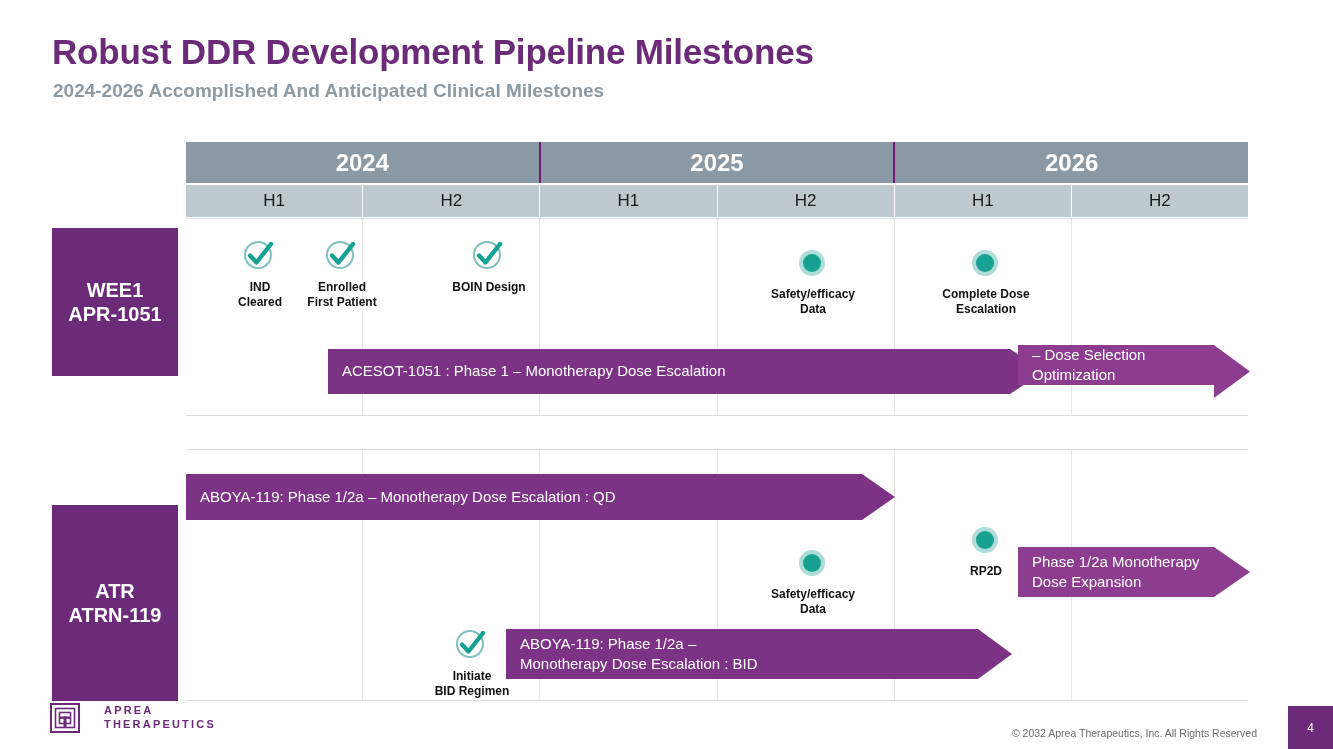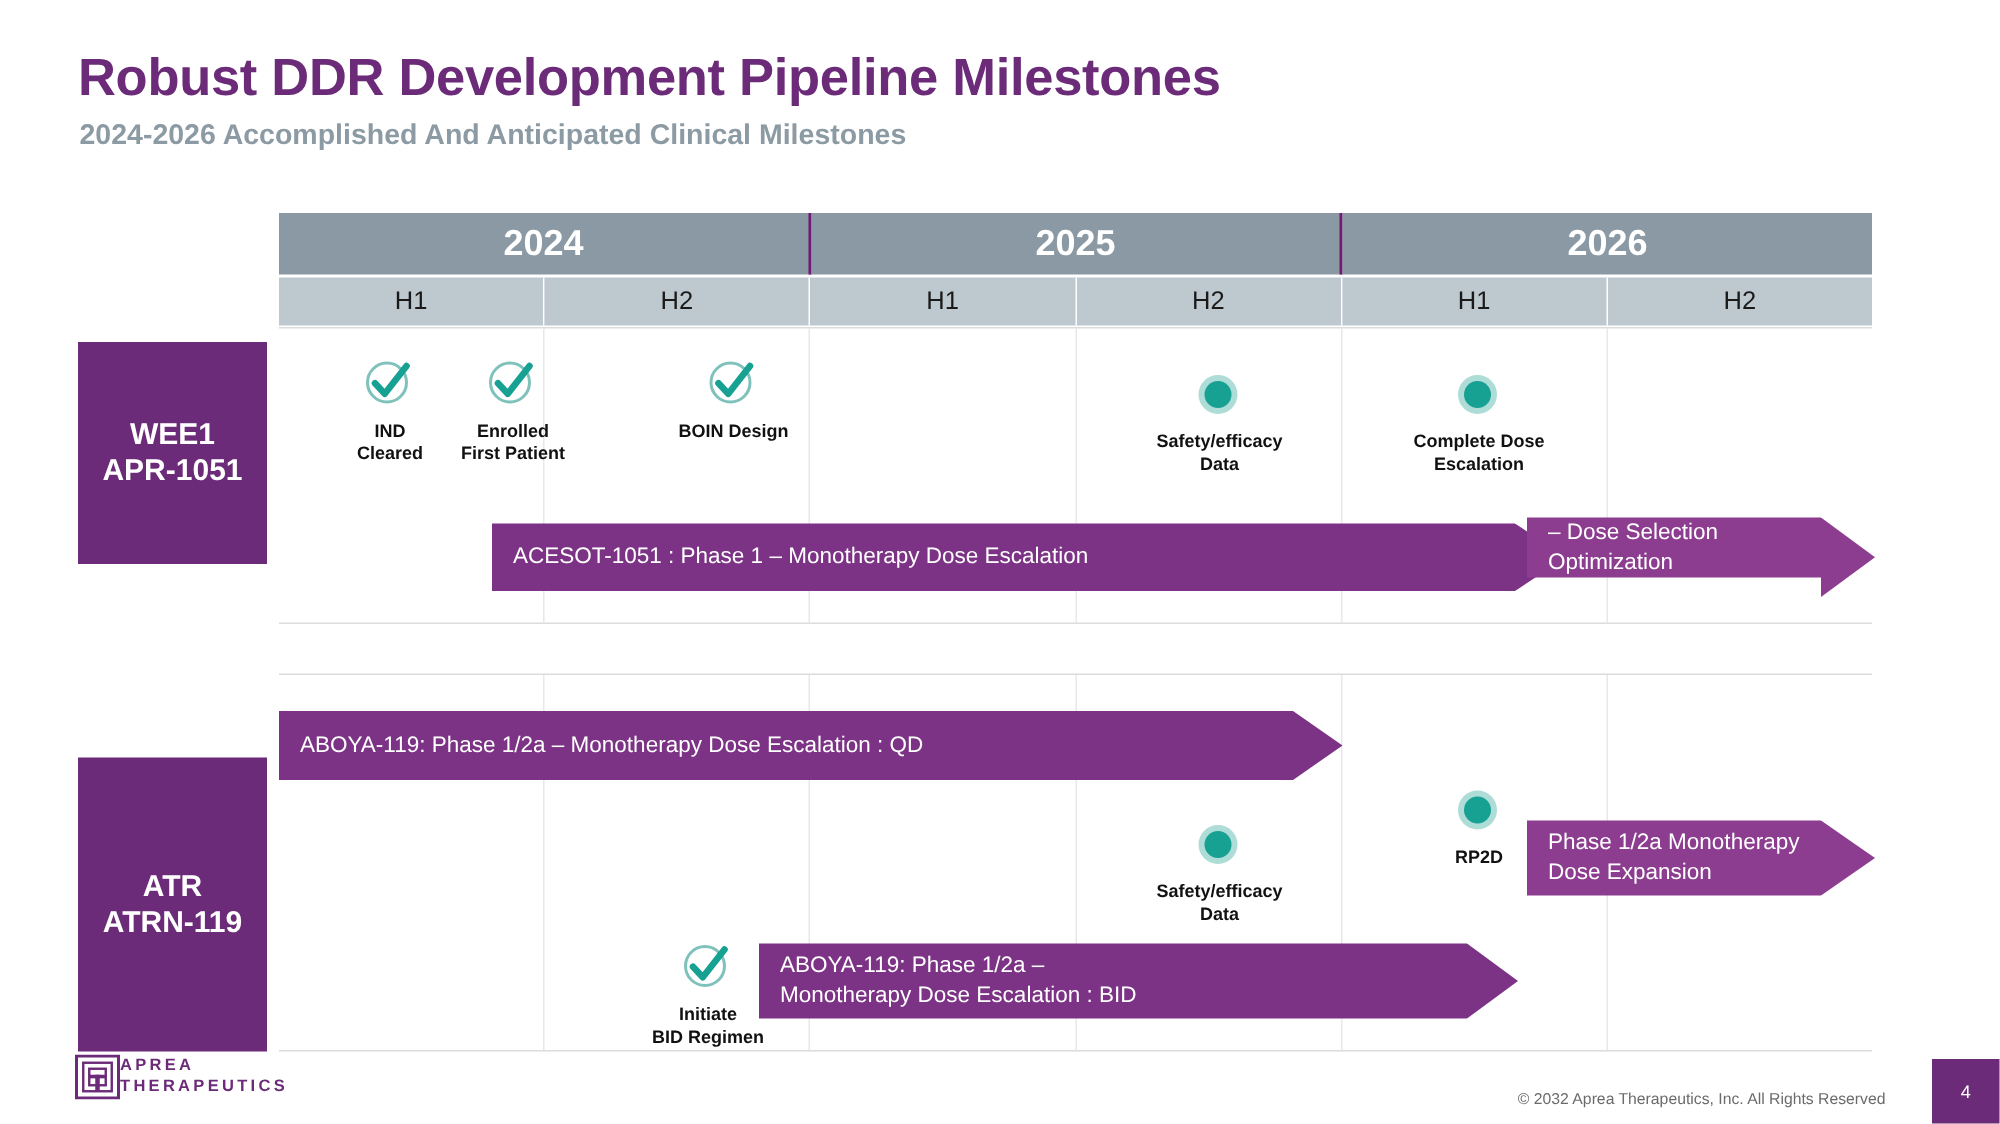--- a/index.html
+++ b/index.html
@@ -89,21 +89,21 @@
   }
   .arrow .txt{padding-left:14px;white-space:pre-line;}
   .arrow.dark{background:#7C3285;}
   .arrow.light{background:#8C3D90;}
   .ar-head{
     position:absolute;top:0;height:100%;width:34px;
   }
   .ar-head svg{display:block;}
 
   
-  .logo{position:absolute;left:50px;top:703px;display:flex;align-items:center;gap:0;}
+  .logo{position:absolute;left:50px;top:703px;display:flex;align-items:center;gap:24px;}
   .logo-mark{width:30px;height:30px;}
   .logo-text{font-size:11px;font-weight:bold;color:#6C2B78;letter-spacing:2.2px;line-height:1.25;}
   .copyright{
     position:absolute;right:76px;top:727px;font-size:10.5px;color:#6b6b6b;white-space:nowrap;
   }
   .pagenum{
     position:absolute;left:1288px;top:706px;width:45px;height:43px;background:#6C2B78;
     color:#ffffff;font-size:12px;display:flex;align-items:center;justify-content:center;
   }
 </style>

